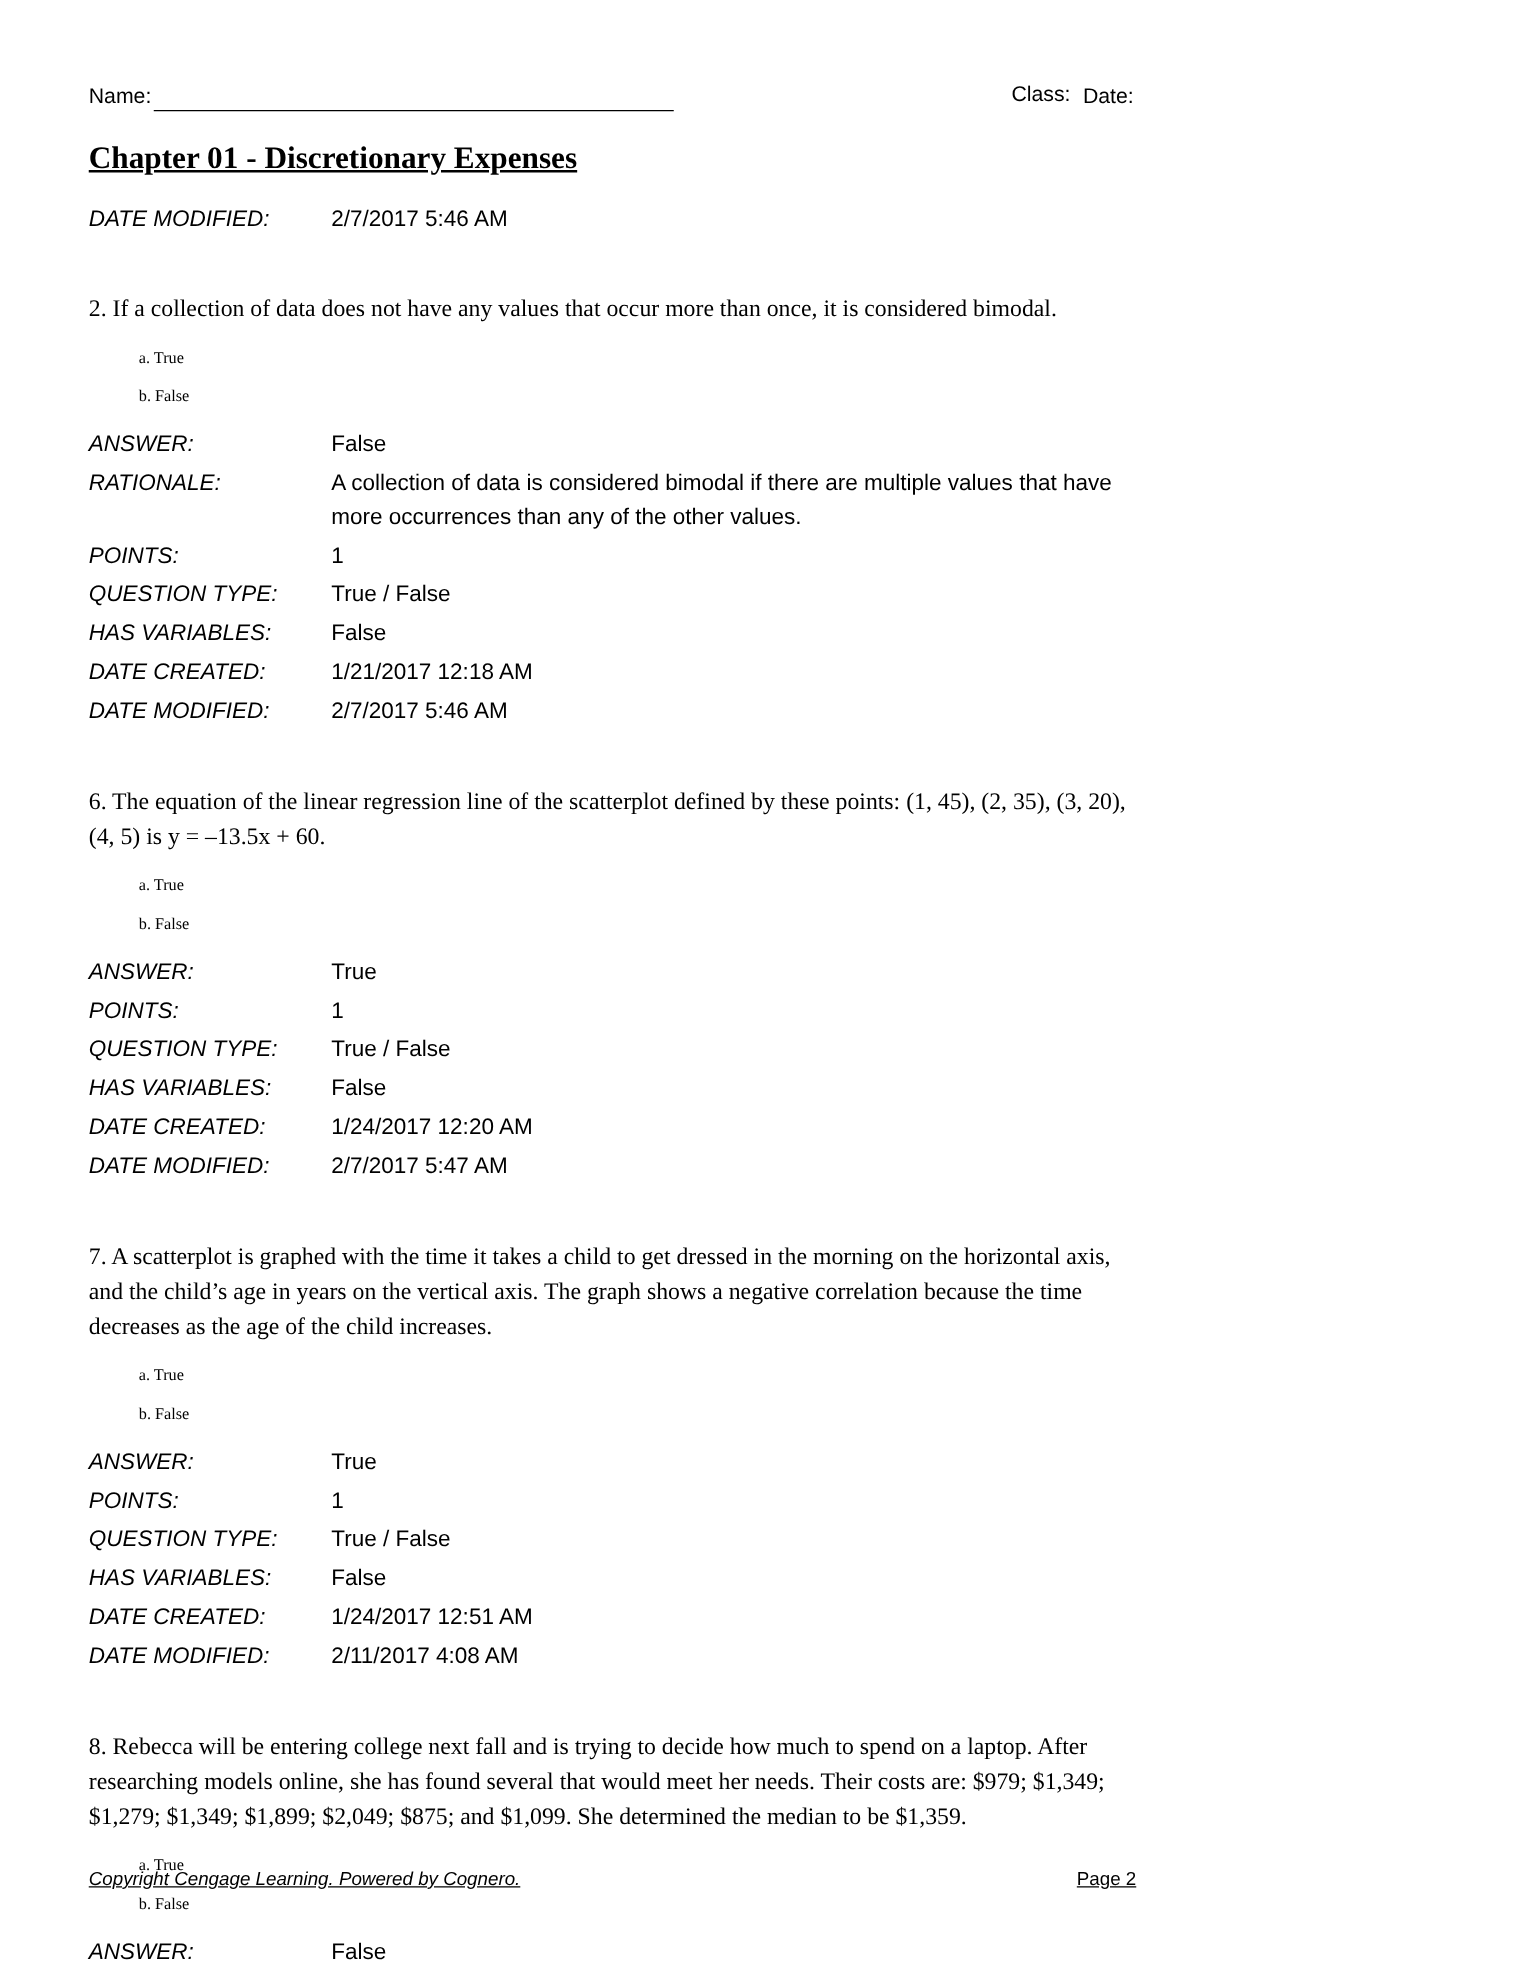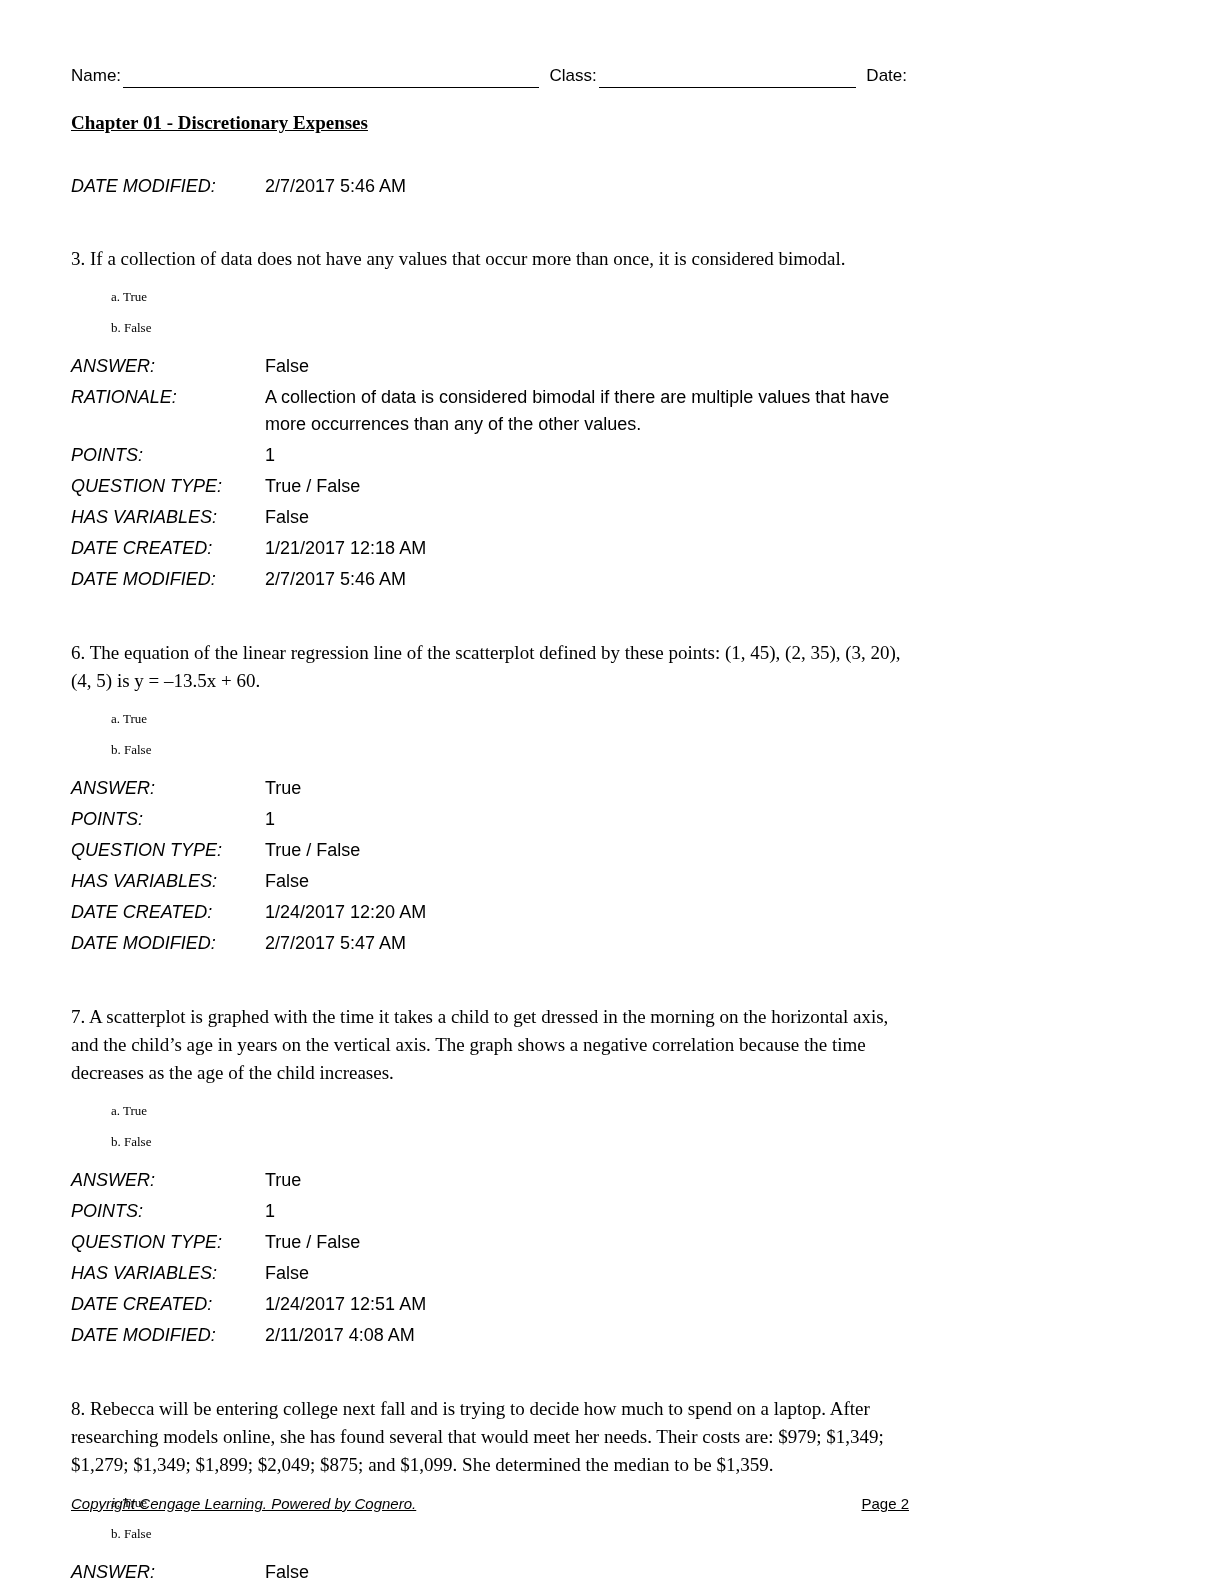--- a/index.html
+++ b/index.html
@@ -24,30 +24,30 @@
   }
   .hfield { display: flex; align-items: flex-end; }
   .hfield .hlabel { white-space: nowrap; padding-bottom: 2px; }
   .hfield .blank {
     flex: 1;
     border-bottom: 1.6px solid #000;
     height: 1.1em;
     margin-left: 2px;
   }
   .hfield.name  { width: 516px; }
-  .hfield.class { width: 338px; margin-left: 10px; }
+  .hfield.class { width: 338px; margin-left: 10px; flex-direction: column; }
   .hfield.date  { flex: 1; margin-left: 10px; }
 
   
   .chapter-title {
     font-family: "Liberation Serif", serif;
     font-weight: bold;
     text-decoration: underline;
-    font-size: 19px;
-    margin-bottom: 42px;
+    font-size: 25px;
+    margin-bottom: 24px;
   }
   .top-meta {
     display: grid;
     grid-template-columns: 194px 1fr;
     font-size: 18px;
     margin-bottom: 48px;
   }
   .flabel {
     font-style: italic;
     padding-right: 8px;
@@ -113,21 +113,21 @@
 
   <div class="chapter-title">Chapter 01 - Discretionary Expenses</div>
 
   <div class="top-meta">
     <div class="flabel">DATE MODIFIED:</div>
     <div class="fvalue">2/7/2017 5:46 AM</div>
   </div>
 
   <div id="questions">
       <section class="question">
-        <div class="q-text">3. If a collection of data does not have any values that occur more than once, it is considered bimodal.</div>
+        <div class="q-text">2. If a collection of data does not have any values that occur more than once, it is considered bimodal.</div>
         <div class="choices">
           <div class="choice">a. True</div>
           <div class="choice">b. False</div>
         </div>
         <div class="fields">
           <div class="field-row">
             <div class="flabel">ANSWER:</div>
             <div class="fvalue">False</div>
           </div>
           <div class="field-row">

